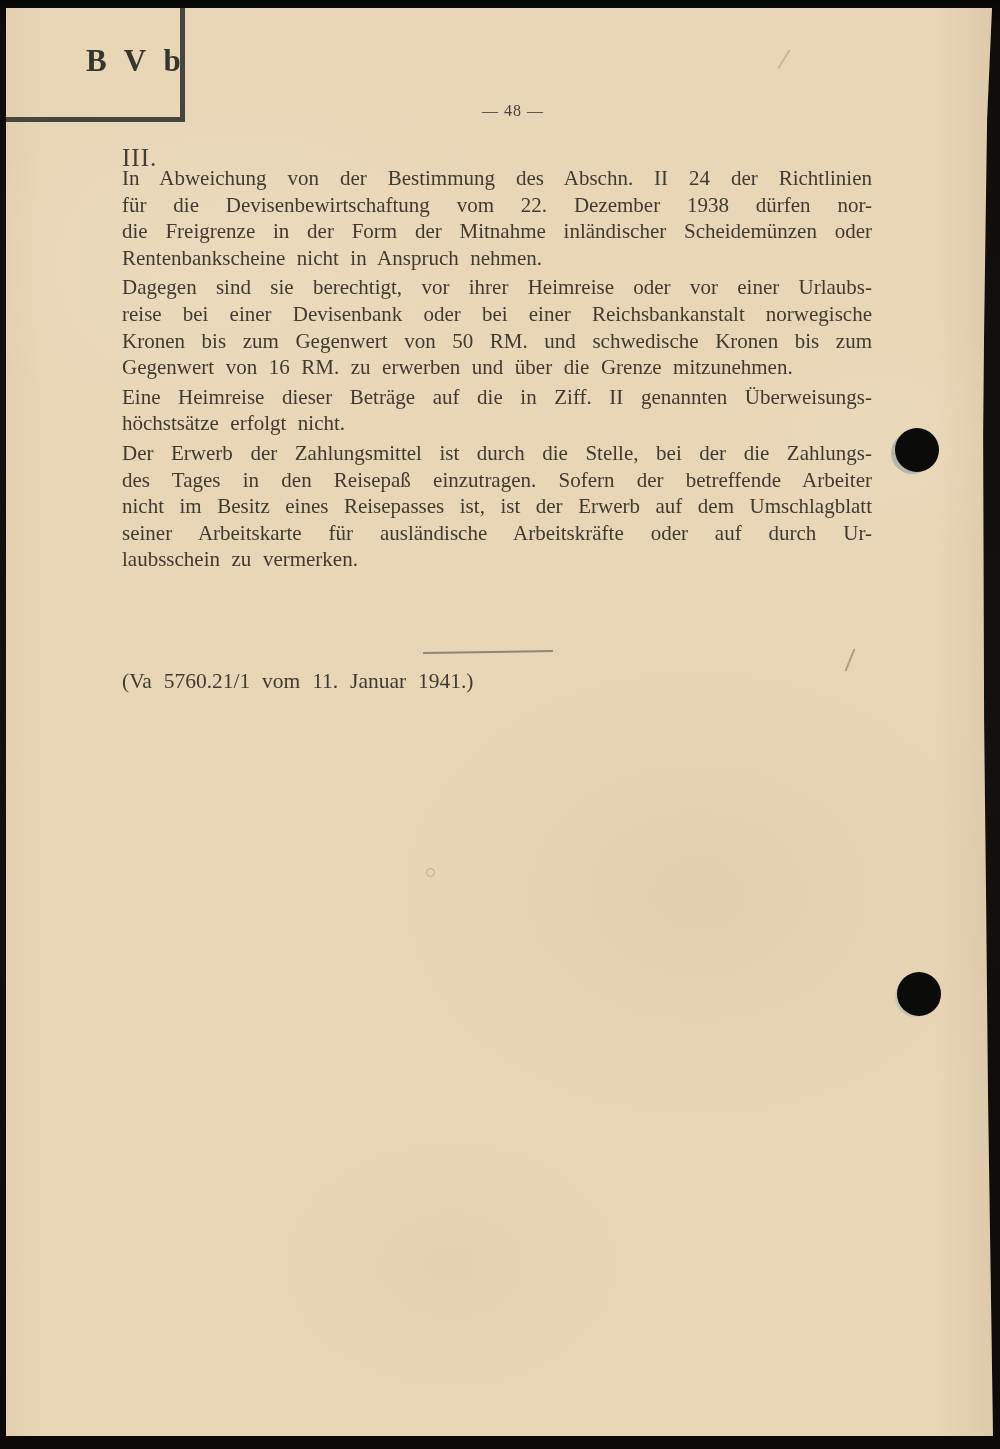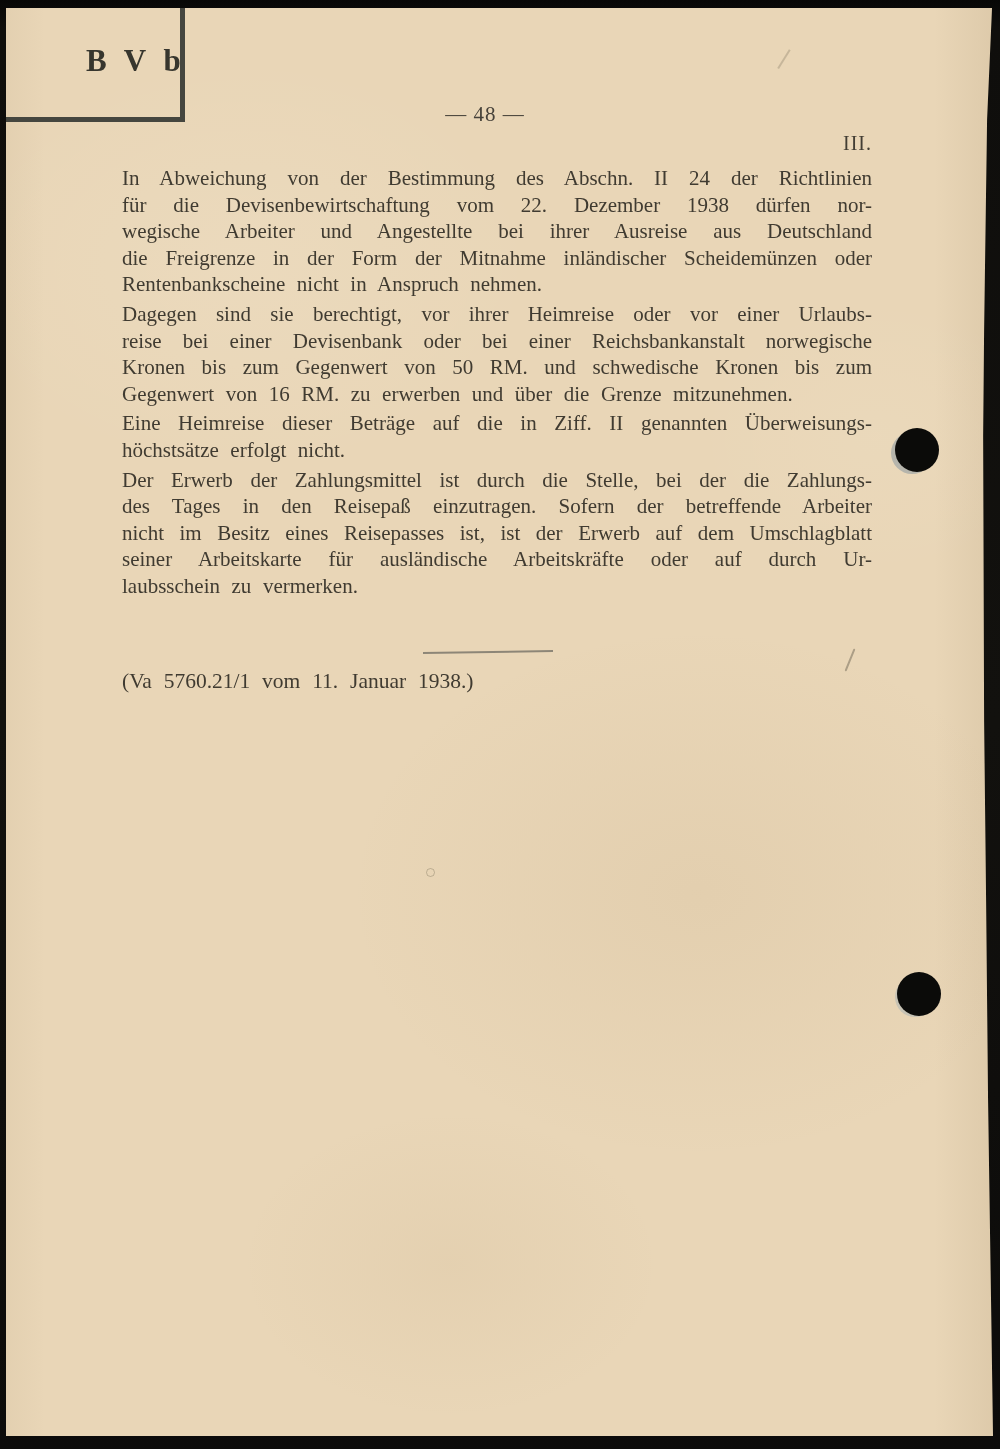--- a/index.html
+++ b/index.html
@@ -47,35 +47,35 @@
     left: 82px;
     top: 38px;
     font-size: 31px;
     font-weight: 700;
     letter-spacing: 5px;
     color: #37362e;
     white-space: nowrap;
   }
   .page-number {
     position: absolute;
-    left: 104px;
+    left: 132px;
     top: 94px;
     width: 750px;
     text-align: center;
-    font-size: 21px;
+    font-size: 16px;
     letter-spacing: 1px;
     color: #47423a;
   }
   .section-heading {
     position: absolute;
     left: 116px;
-    top: 124px;
+    top: 136px;
     width: 750px;
-    text-align: right;
-    font-size: 20px;
+    text-align: left;
+    font-size: 25px;
     letter-spacing: 1px;
     color: #433e34;
   }
   .body-text {
     position: absolute;
     left: 116px;
     top: 157px;
     width: 750px;
     font-size: 21px;
     line-height: 26.6px;
@@ -167,21 +167,20 @@
     </div>
 
     <div class="page-number">— 48 —</div>
 
     <div class="section-heading">III.</div>
 
     <div class="body-text" id="paragraphs">
         <div class="para">
           <div class="line">In Abweichung von der Bestimmung des Abschn. II 24 der Richtlinien</div>
           <div class="line">für die Devisenbewirtschaftung vom 22. Dezember 1938 dürfen nor-</div>
-          <div class="line">wegische Arbeiter und Angestellte bei ihrer Ausreise aus Deutschland</div>
           <div class="line">die Freigrenze in der Form der Mitnahme inländischer Scheidemünzen oder</div>
           <div class="line last">Rentenbankscheine nicht in Anspruch nehmen.</div>
         </div>
         <div class="para">
           <div class="line">Dagegen sind sie berechtigt, vor ihrer Heimreise oder vor einer Urlaubs-</div>
           <div class="line">reise bei einer Devisenbank oder bei einer Reichsbankanstalt norwegische</div>
           <div class="line">Kronen bis zum Gegenwert von 50 RM. und schwedische Kronen bis zum</div>
           <div class="line last">Gegenwert von 16 RM. zu erwerben und über die Grenze mitzunehmen.</div>
         </div>
         <div class="para">
@@ -193,21 +192,21 @@
           <div class="line">des Tages in den Reisepaß einzutragen. Sofern der betreffende Arbeiter</div>
           <div class="line">nicht im Besitz eines Reisepasses ist, ist der Erwerb auf dem Umschlagblatt</div>
           <div class="line">seiner Arbeitskarte für ausländische Arbeitskräfte oder auf durch Ur-</div>
           <div class="line last">laubsschein zu vermerken.</div>
         </div>
       </div>
 
     <div class="divider"></div>
 
     <div class="closing" id="closing">
-        <div>(Va 5760.21/1 vom 11. Januar 1938.)</div>
+        <div>(Va 5760.21/1 vom 11. Januar 1941.)</div>
       </div>
 
     <div class="hole hole-1"></div>
     <div class="hole hole-2"></div>
 
     <div class="artifact artifact-1"></div>
     <div class="artifact artifact-2"></div>
     <div class="artifact artifact-3"></div>
 
   </div>

